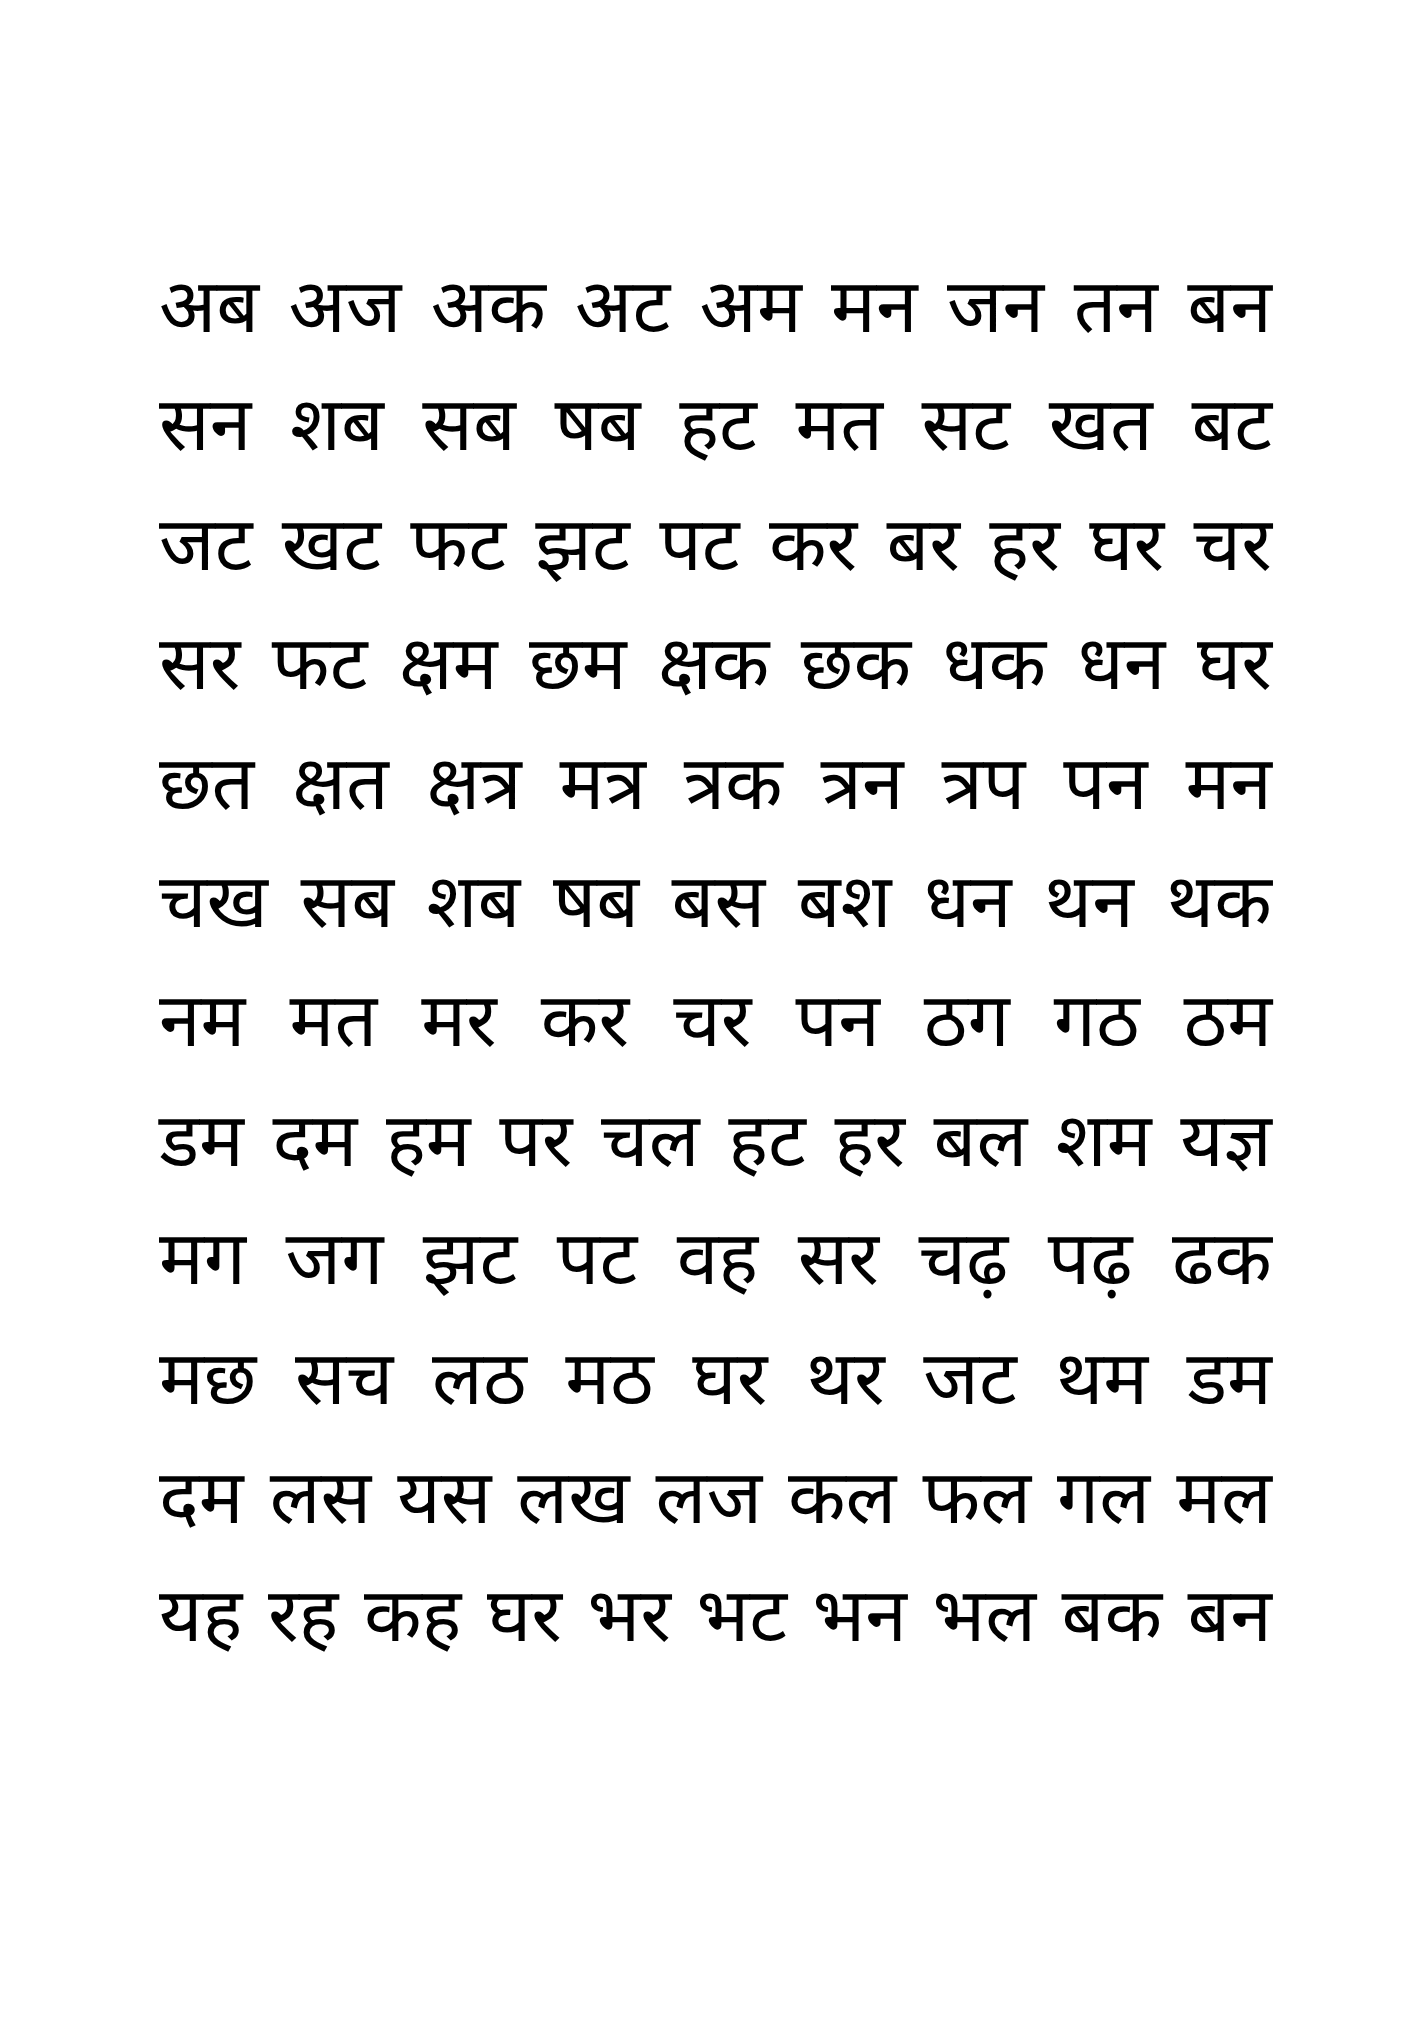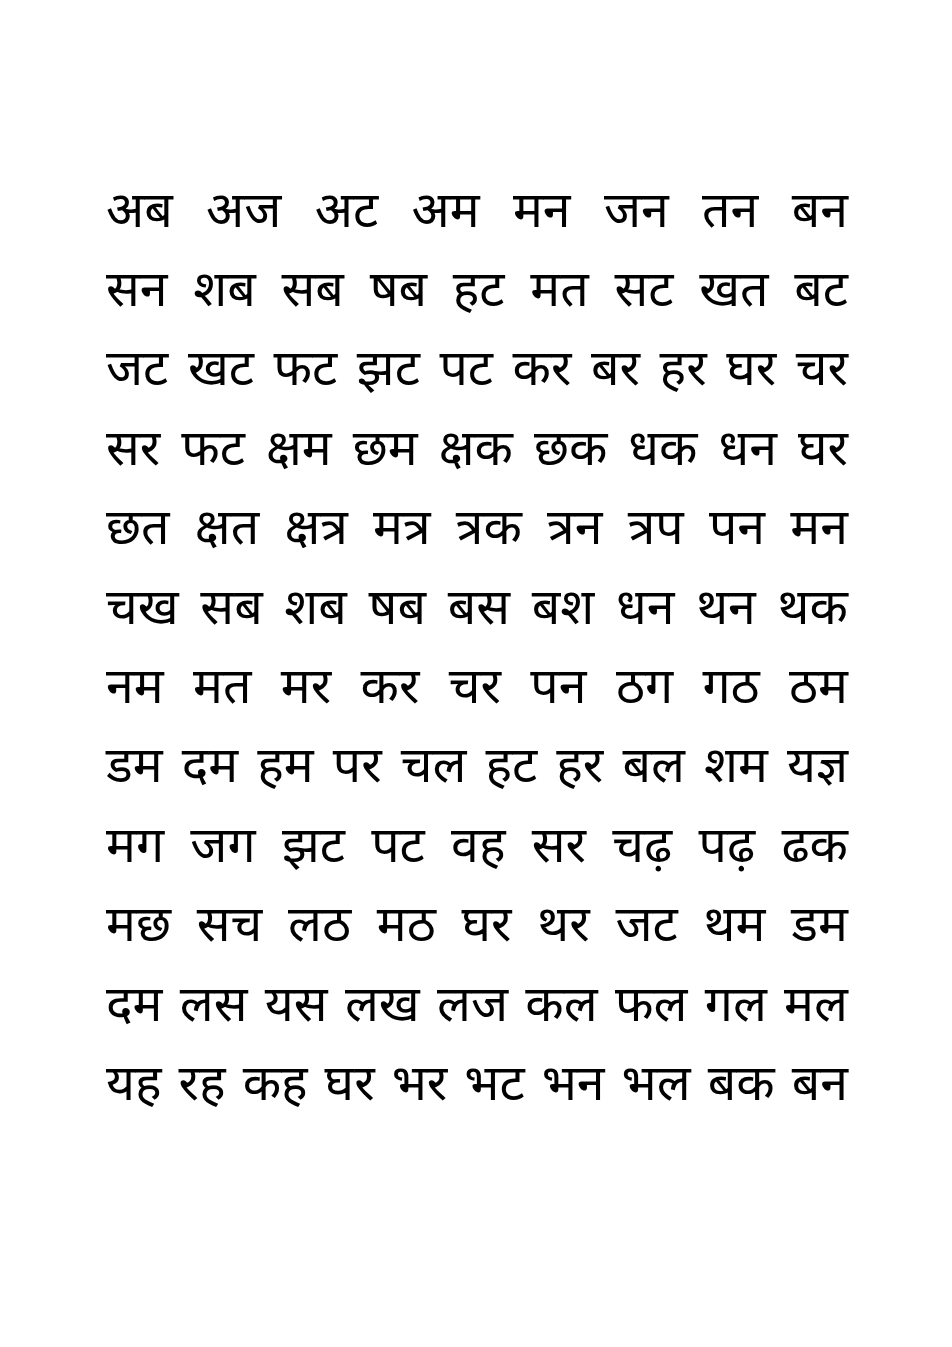--- a/index.html
+++ b/index.html
@@ -17,39 +17,40 @@
   }
   .textblock {
     position: absolute;
     top: 168px;
     left: 106px;
     width: 742px;
   }
   .line {
     display: flex;
     justify-content: space-between;
-    align-items: center;
+    align-items: flex-start;
     height: 79.4px;
     font-size: 50px;
     font-weight: 400;
     color: #000000;
     white-space: nowrap;
   }
   .line span {
     display: inline-block;
   }
 </style>
 </head>
 <body>
 
 <div class="page">
   <div class="textblock">
     <div class="line">
         <span>अब</span>
         <span>अज</span>
+        <span>अक</span>
         <span>अट</span>
         <span>अम</span>
         <span>मन</span>
         <span>जन</span>
         <span>तन</span>
         <span>बन</span>
       </div>
     <div class="line">
         <span>सन</span>
         <span>शब</span>

